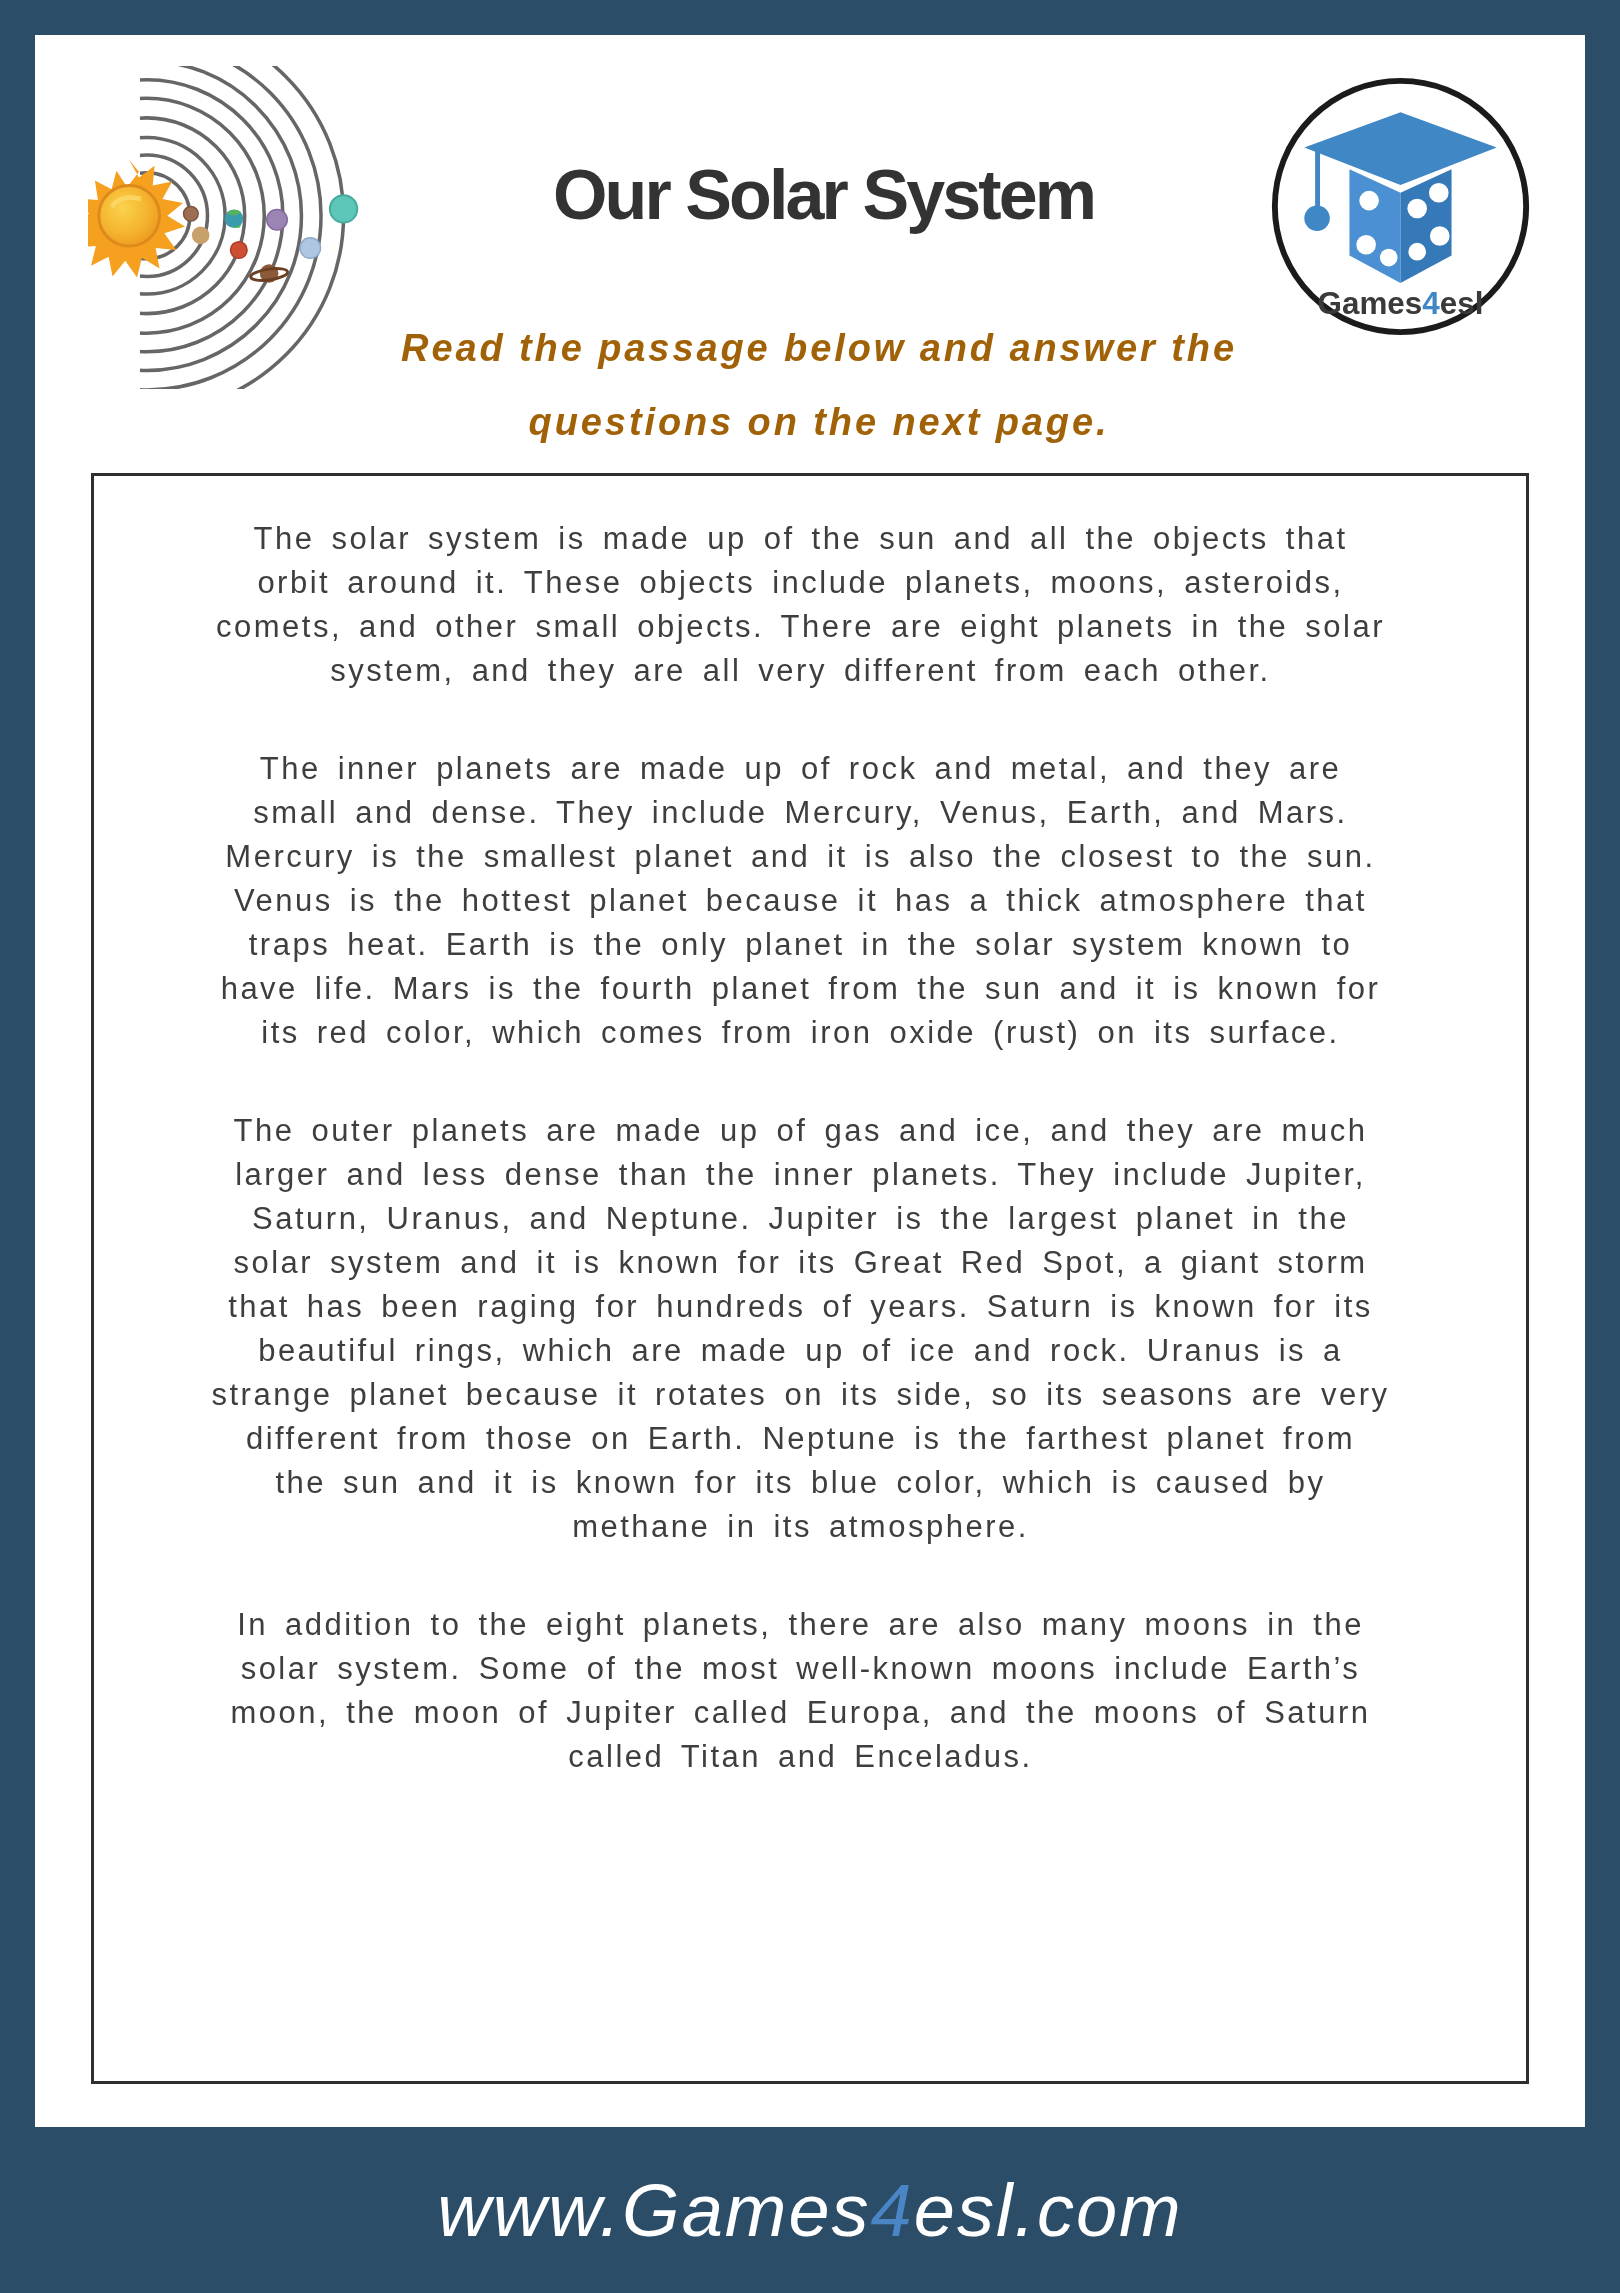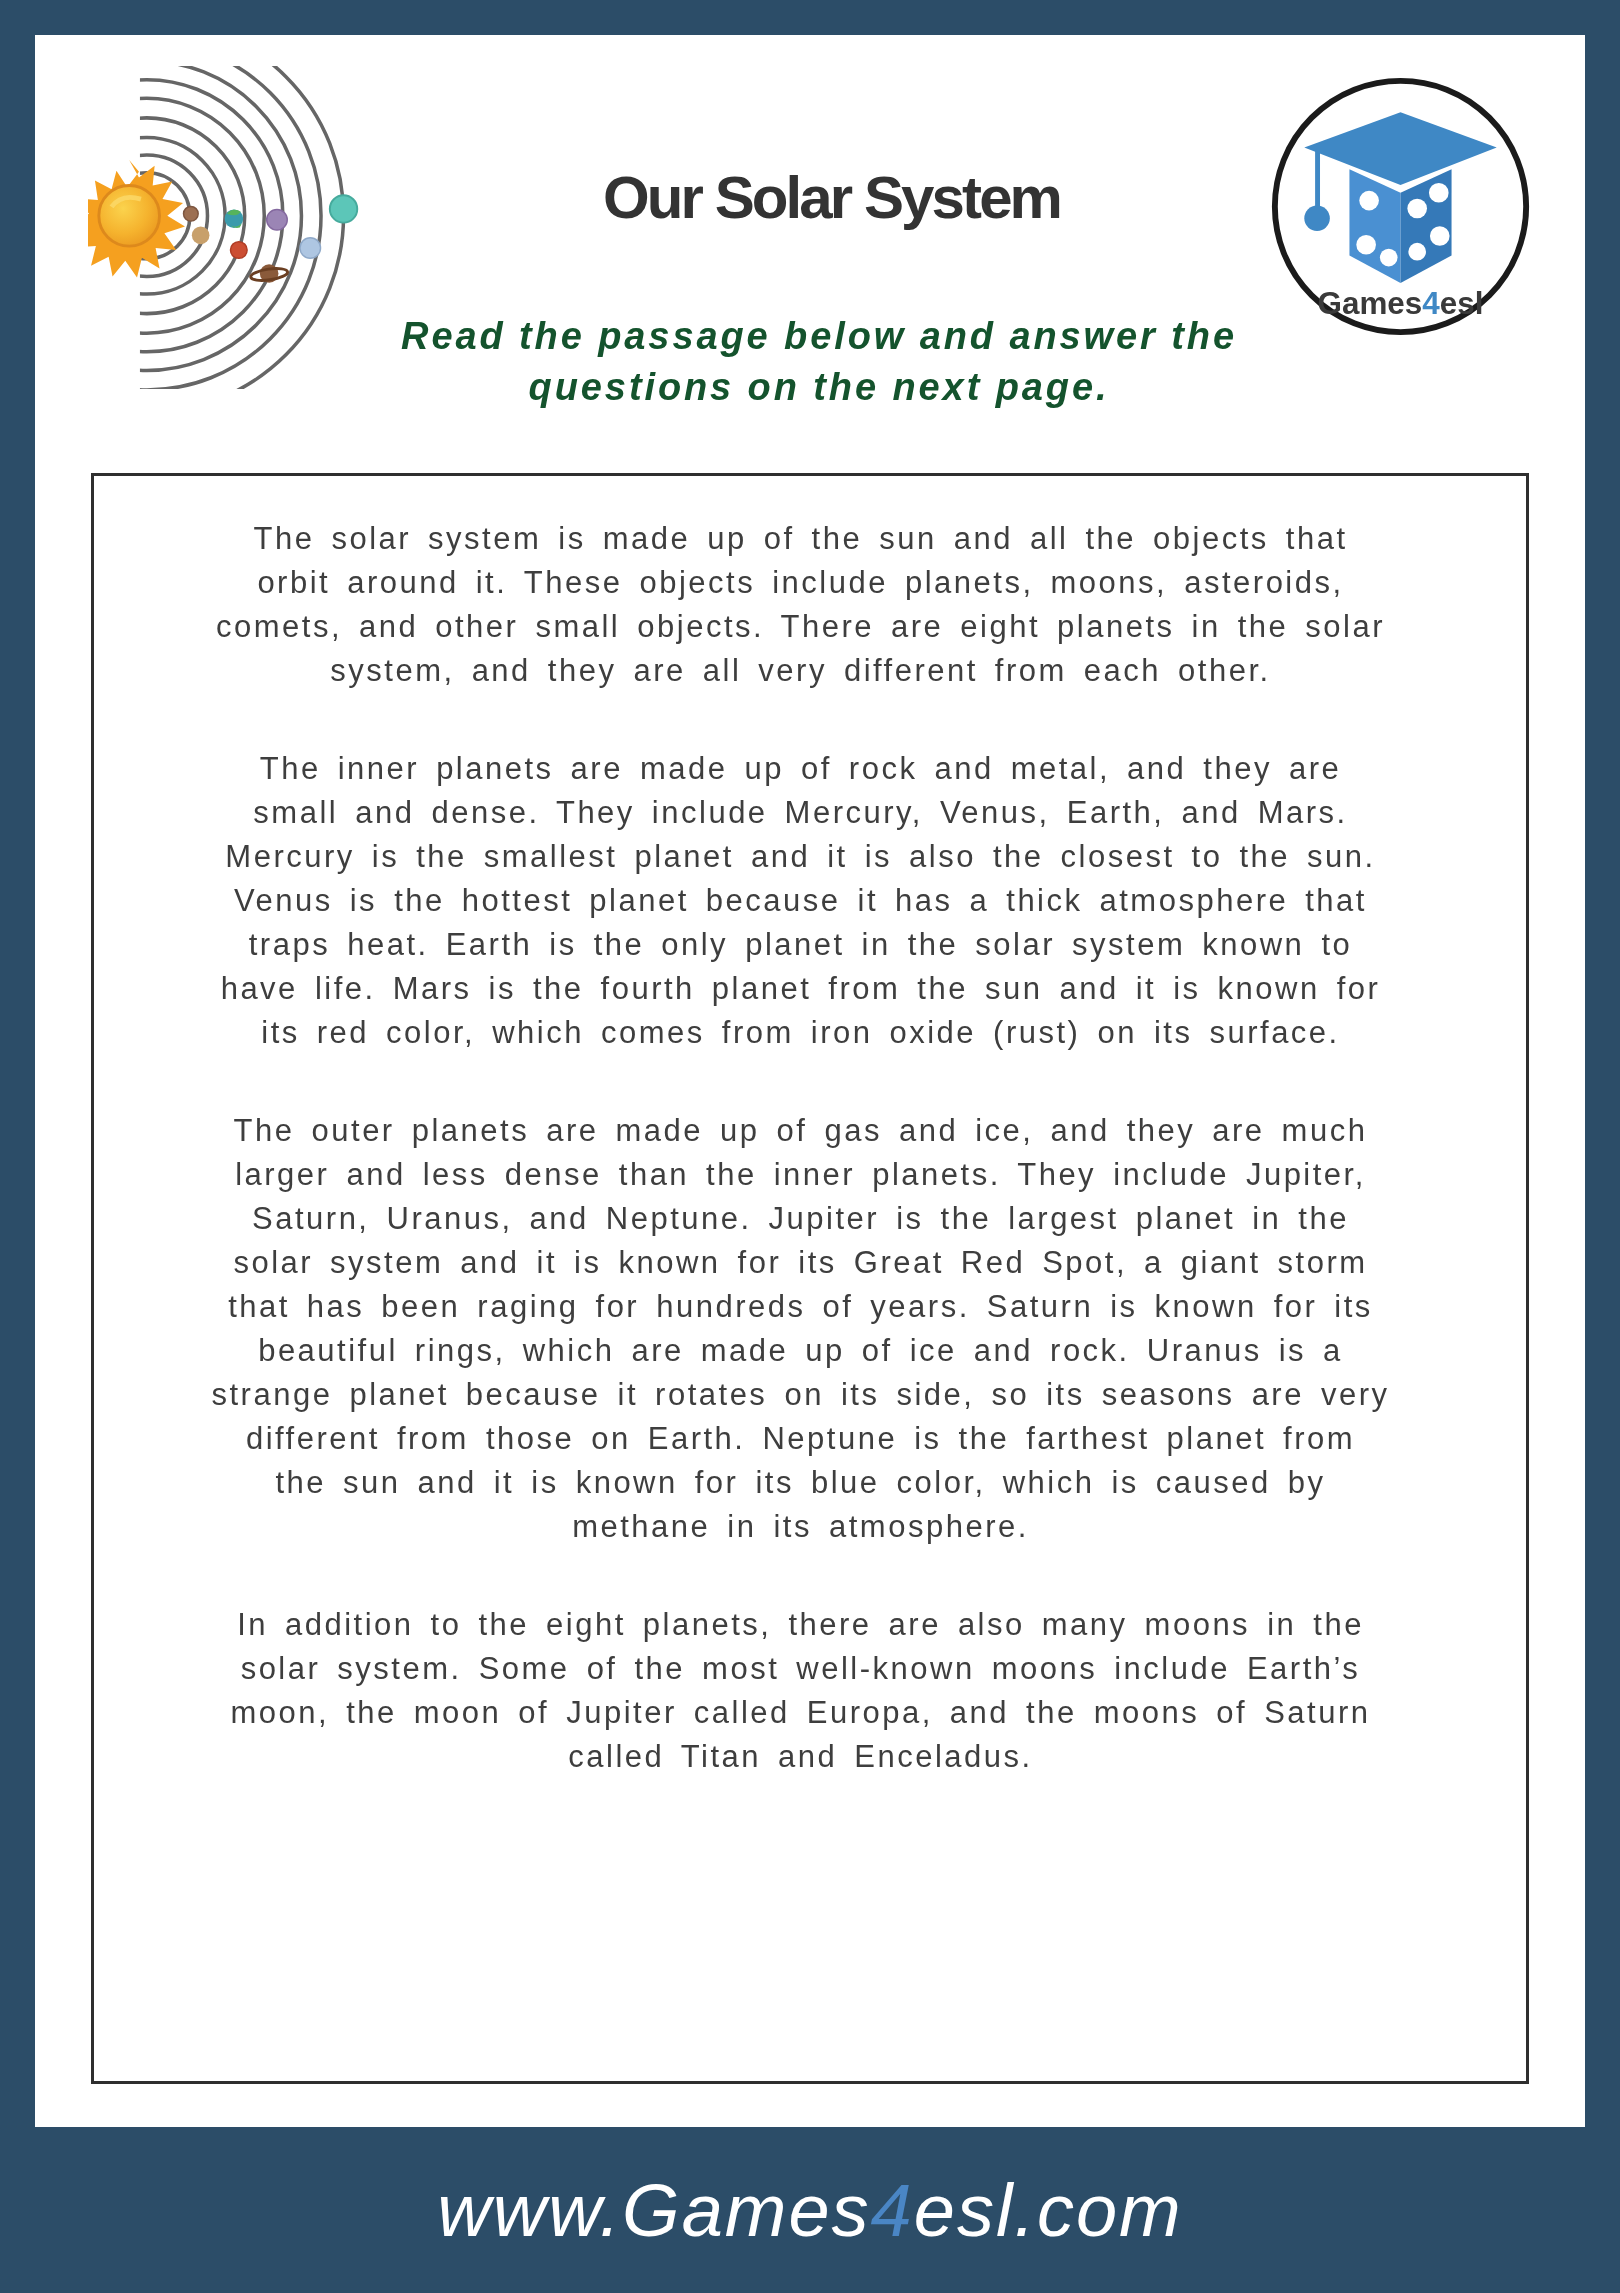--- a/index.html
+++ b/index.html
@@ -14,32 +14,32 @@
     position:absolute;left:35px;top:35px;
     width:1550px;height:2094px;
     background:#ffffff;
   }
   
   .illustration{
     position:absolute;left:53px;top:31px;width:284px;height:323px;
   }
   .page-title{
     position:absolute;left:265px;top:116px;width:1039px;
-    margin:12px;text-align:center;
-    font-size:60px;font-weight:bold;color:#333333;
+    margin:4px;text-align:center;
+    font-size:70px;font-weight:bold;color:#333333;
     letter-spacing:-2.9px;white-space:nowrap;
   }
   .logo{
     position:absolute;left:1232px;top:38px;width:267px;height:267px;
   }
   .subtitle{
     position:absolute;left:147px;top:276px;width:1274px;
     text-align:center;
     font-size:38px;font-weight:bold;font-style:italic;
-    color:#14532d;letter-spacing:2.9px;line-height:51px;
+    color:#a16207;letter-spacing:2.9px;line-height:74px;
     white-space:pre-line;
   }
   
   .passage-box{
     position:absolute;left:56px;top:438px;
     width:1438px;height:1611px;
     border:3.9px solid #2F2F2F;
     box-sizing:border-box;
     padding:41px 64px 0 45px;
   }

